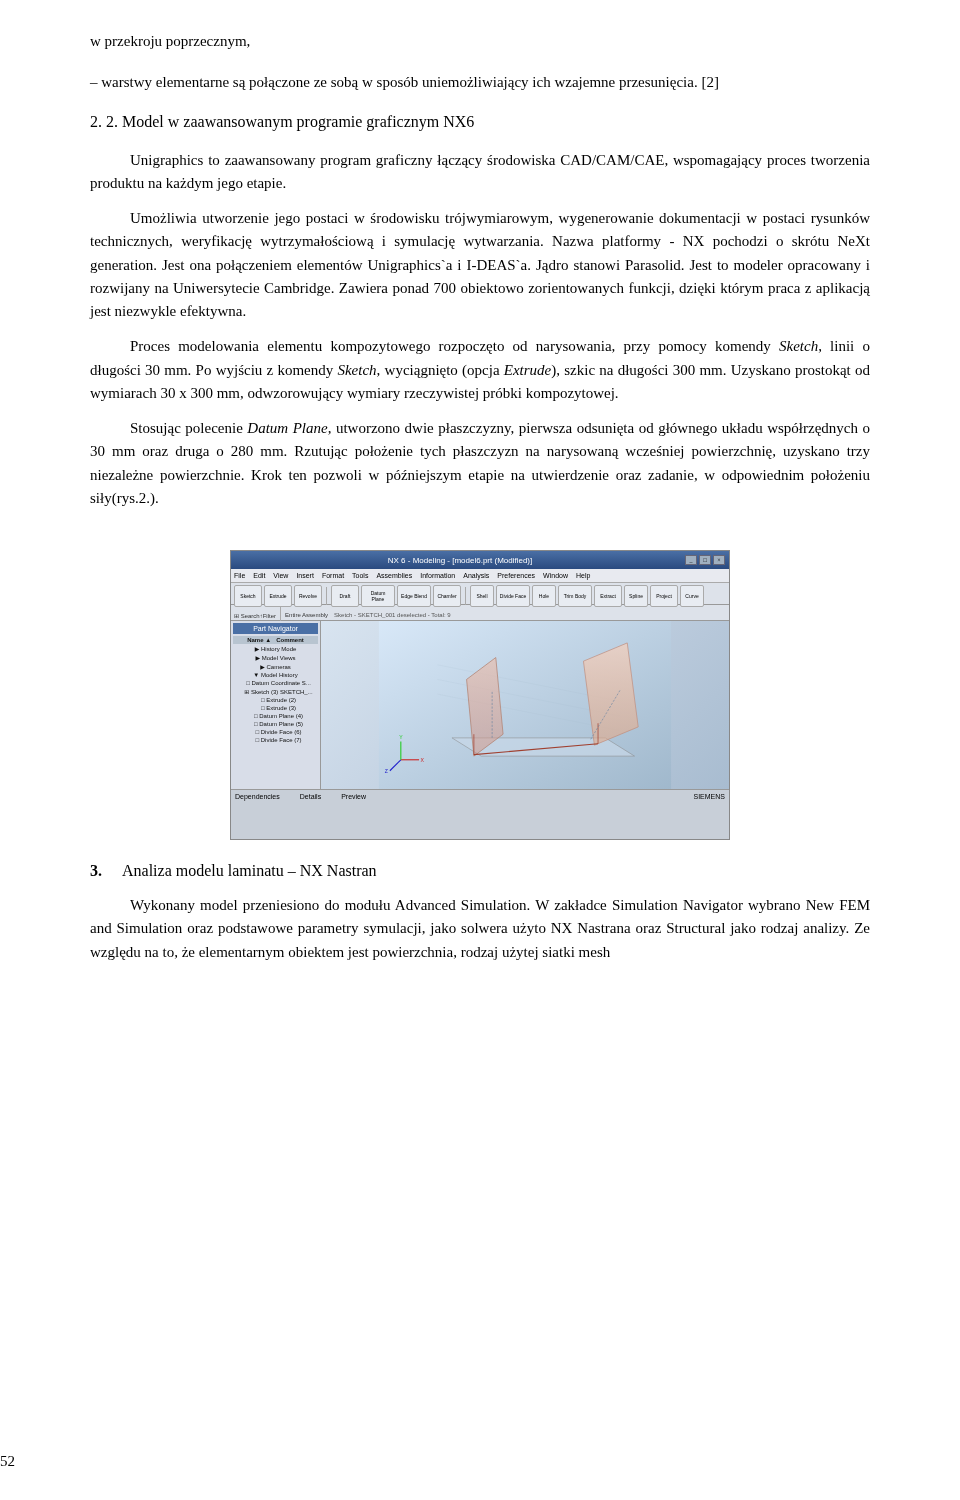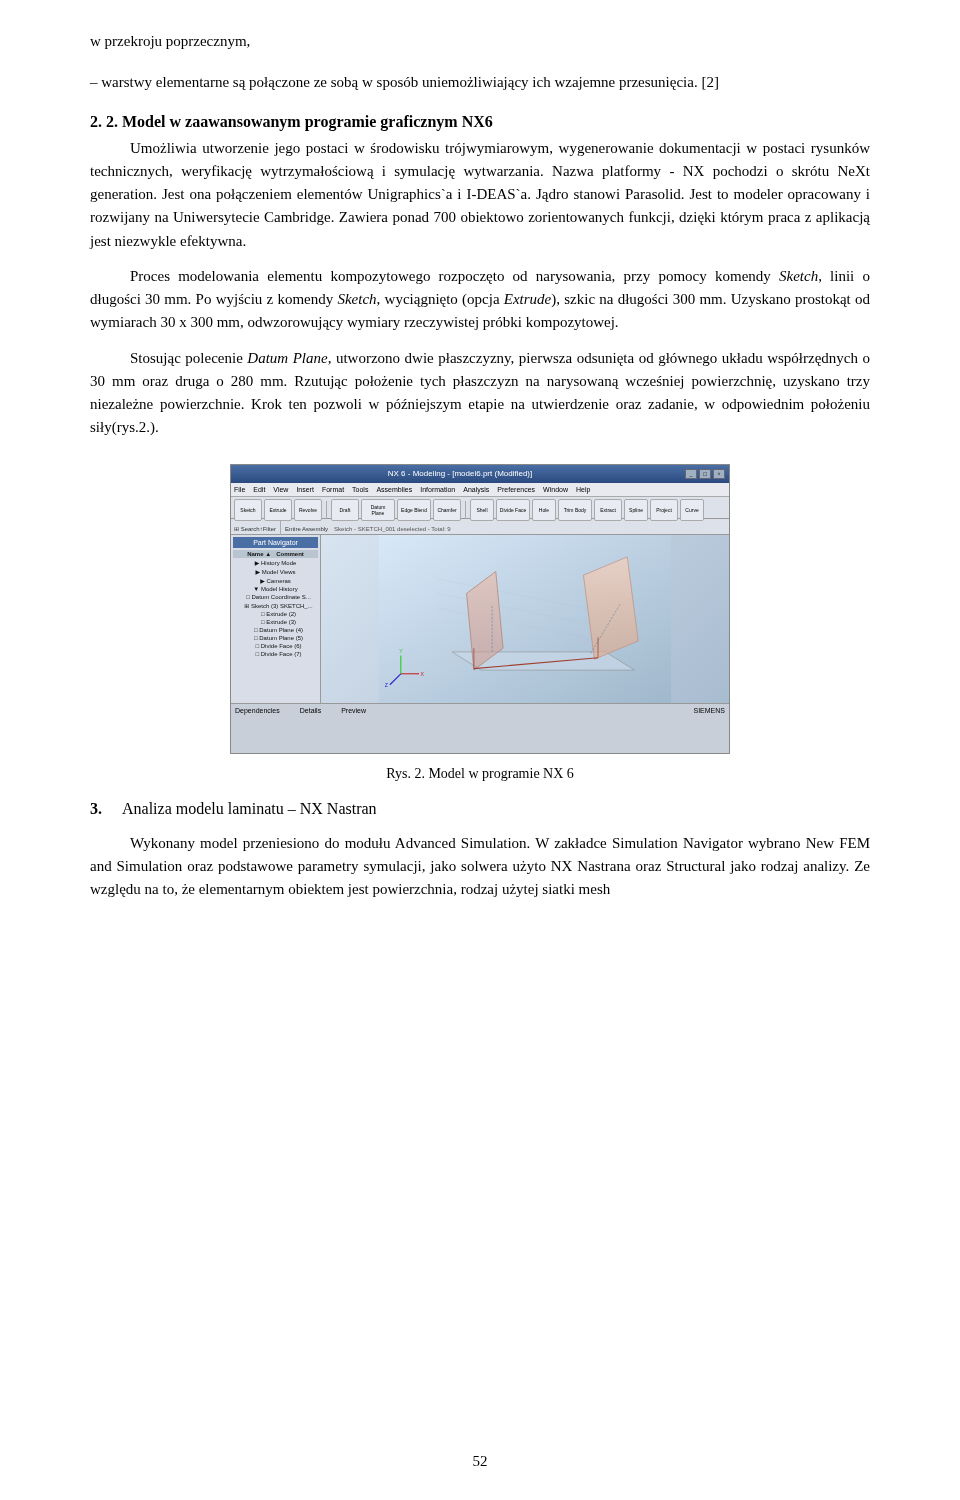--- a/index.html
+++ b/index.html
@@ -32,34 +32,35 @@
     }
 
     .text-block p {
       text-align: justify;
       line-height: 1.55;
       margin-bottom: 0;
     }
 
     .section-heading {
       font-size: 16px;
-      font-weight: bold;
-      margin-bottom: 6px;
+      font-weight: normal;
+      margin-bottom: 18px;
       margin-top: 10px;
       text-align: left;
     }
 
     .italic {
       font-style: italic;
     }
 
     .figure-container {
       text-align: center;
-      margin: 24px auto 8px auto;
+      margin: 40px auto 8px auto;
       width: 100%;
+      text-decoration: underline;
     }
 
     .figure-image {
       width: 500px;
       height: 290px;
       background: #d0d8e4;
       border: 1px solid #888;
       display: inline-block;
       position: relative;
       overflow: hidden;
@@ -216,21 +217,21 @@
       white-space: nowrap;
       min-width: 20px;
     }
 
     .section-title-col {
       font-weight: normal;
       font-size: 16px;
     }
 
     .page-number {
-      text-align: center;
+      text-align: left;
       position: absolute;
       bottom: 30px;
       left: 0;
       right: 0;
       font-size: 15px;
     }
   </style>
 </head>
 <body>
 
@@ -238,20 +239,25 @@
 
   <div class="text-block">
     <p>w przekroju poprzecznym,</p>
     <p style="text-indent: 0; margin-top: 18px;">– warstwy elementarne są połączone ze sobą w sposób uniemożliwiający ich wzajemne przesunięcia. [2]</p>
   </div>
 
   <div class="section-heading" style="margin-top: 18px;">
     <span>2. </span><span>2. Model w zaawansowanym programie graficznym NX6</span>
   </div>
 
+  <div class="text-block">
+    <p style="text-indent: 40px;">
+      <span>Unigraphics <span>to</span> zaawansowany program graficzny łączący środowiska CAD/CAM/CAE, wspomagający proces tworzenia produktu na każdym jego etapie.</span>
+    </p>
+  </div>
 
   <div class="text-block">
     <p style="text-indent: 40px;">Umożliwia utworzenie jego postaci w środowisku trójwymiarowym, wygenerowanie dokumentacji w postaci rysunków technicznych, weryfikację wytrzymałościową i symulację wytwarzania. Nazwa platformy - NX pochodzi o skrótu NeXt generation. Jest ona połączeniem elementów Unigraphics`a i I-DEAS`a. Jądro stanowi Parasolid. Jest to modeler opracowany i rozwijany na Uniwersytecie Cambridge. Zawiera ponad 700 obiektowo zorientowanych funkcji, dzięki którym praca z aplikacją jest niezwykle efektywna.</p>
   </div>
 
   <div class="text-block">
     <p style="text-indent: 40px;">Proces modelowania elementu kompozytowego rozpoczęto od narysowania, przy pomocy komendy <span class="italic">Sketch</span>, linii o długości 30 mm. Po wyjściu z komendy <span class="italic">Sketch</span>, wyciągnięto (opcja <span class="italic">Extrude</span>), szkic na długości 300 mm. Uzyskano prostokąt od wymiarach 30 x 300 mm, odwzorowujący wymiary rzeczywistej próbki kompozytowej.</p>
   </div>
 
   <div class="text-block">
@@ -381,21 +387,20 @@
         </div>
 
         <div class="nx-status-bar">
           <span style="font-family: Arial, sans-serif;">Dependencies</span>
           <span style="margin-left: 20px; font-family: Arial, sans-serif;">Details</span>
           <span style="margin-left: 20px; font-family: Arial, sans-serif;">Preview</span>
           <span style="margin-left: auto; font-family: Arial, sans-serif;">SIEMENS</span>
         </div>
       </div>
     </div>
-    <p class="figure-caption">Rys.  2.  Model w programie NX 6</p>
   </div>
 
   <div class="section-row">
     <div class="section-num-col">3.</div>
     <div class="section-title-col">Analiza modelu laminatu – NX Nastran</div>
   </div>
 
   <div class="text-block">
     <p style="text-indent: 40px;">Wykonany model przeniesiono do modułu Advanced Simulation. W zakładce Simulation Navigator wybrano New FEM and Simulation oraz podstawowe parametry symulacji, jako solwera użyto NX Nastrana oraz Structural jako rodzaj analizy. Ze względu na to, że elementarnym obiektem jest powierzchnia, rodzaj użytej siatki mesh</p>
   </div>

